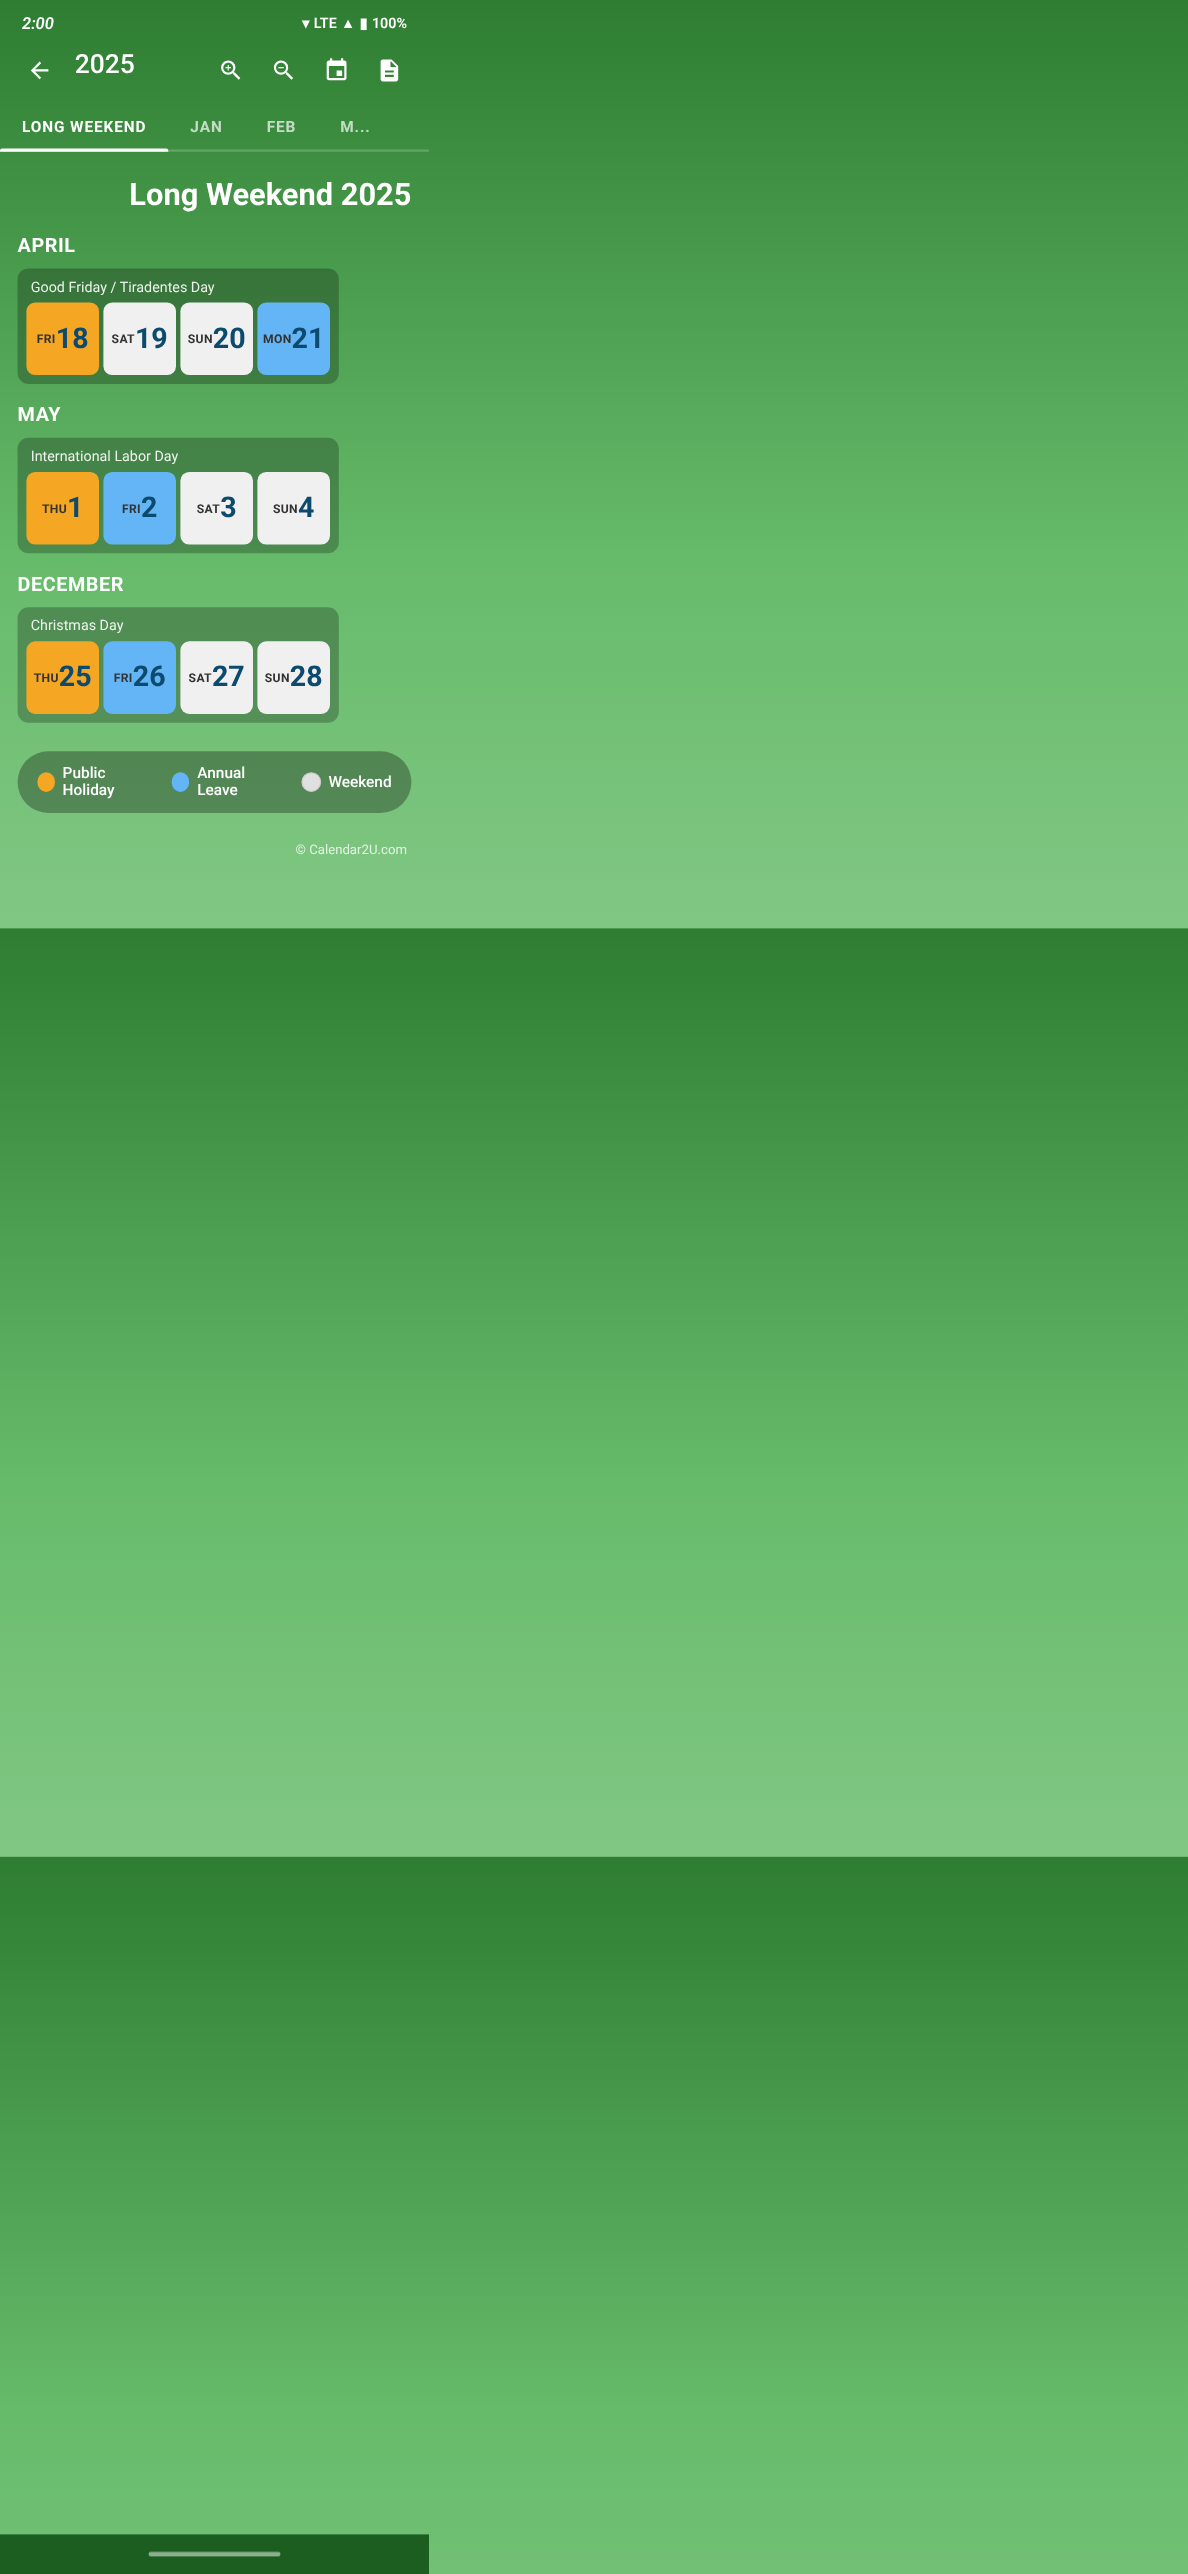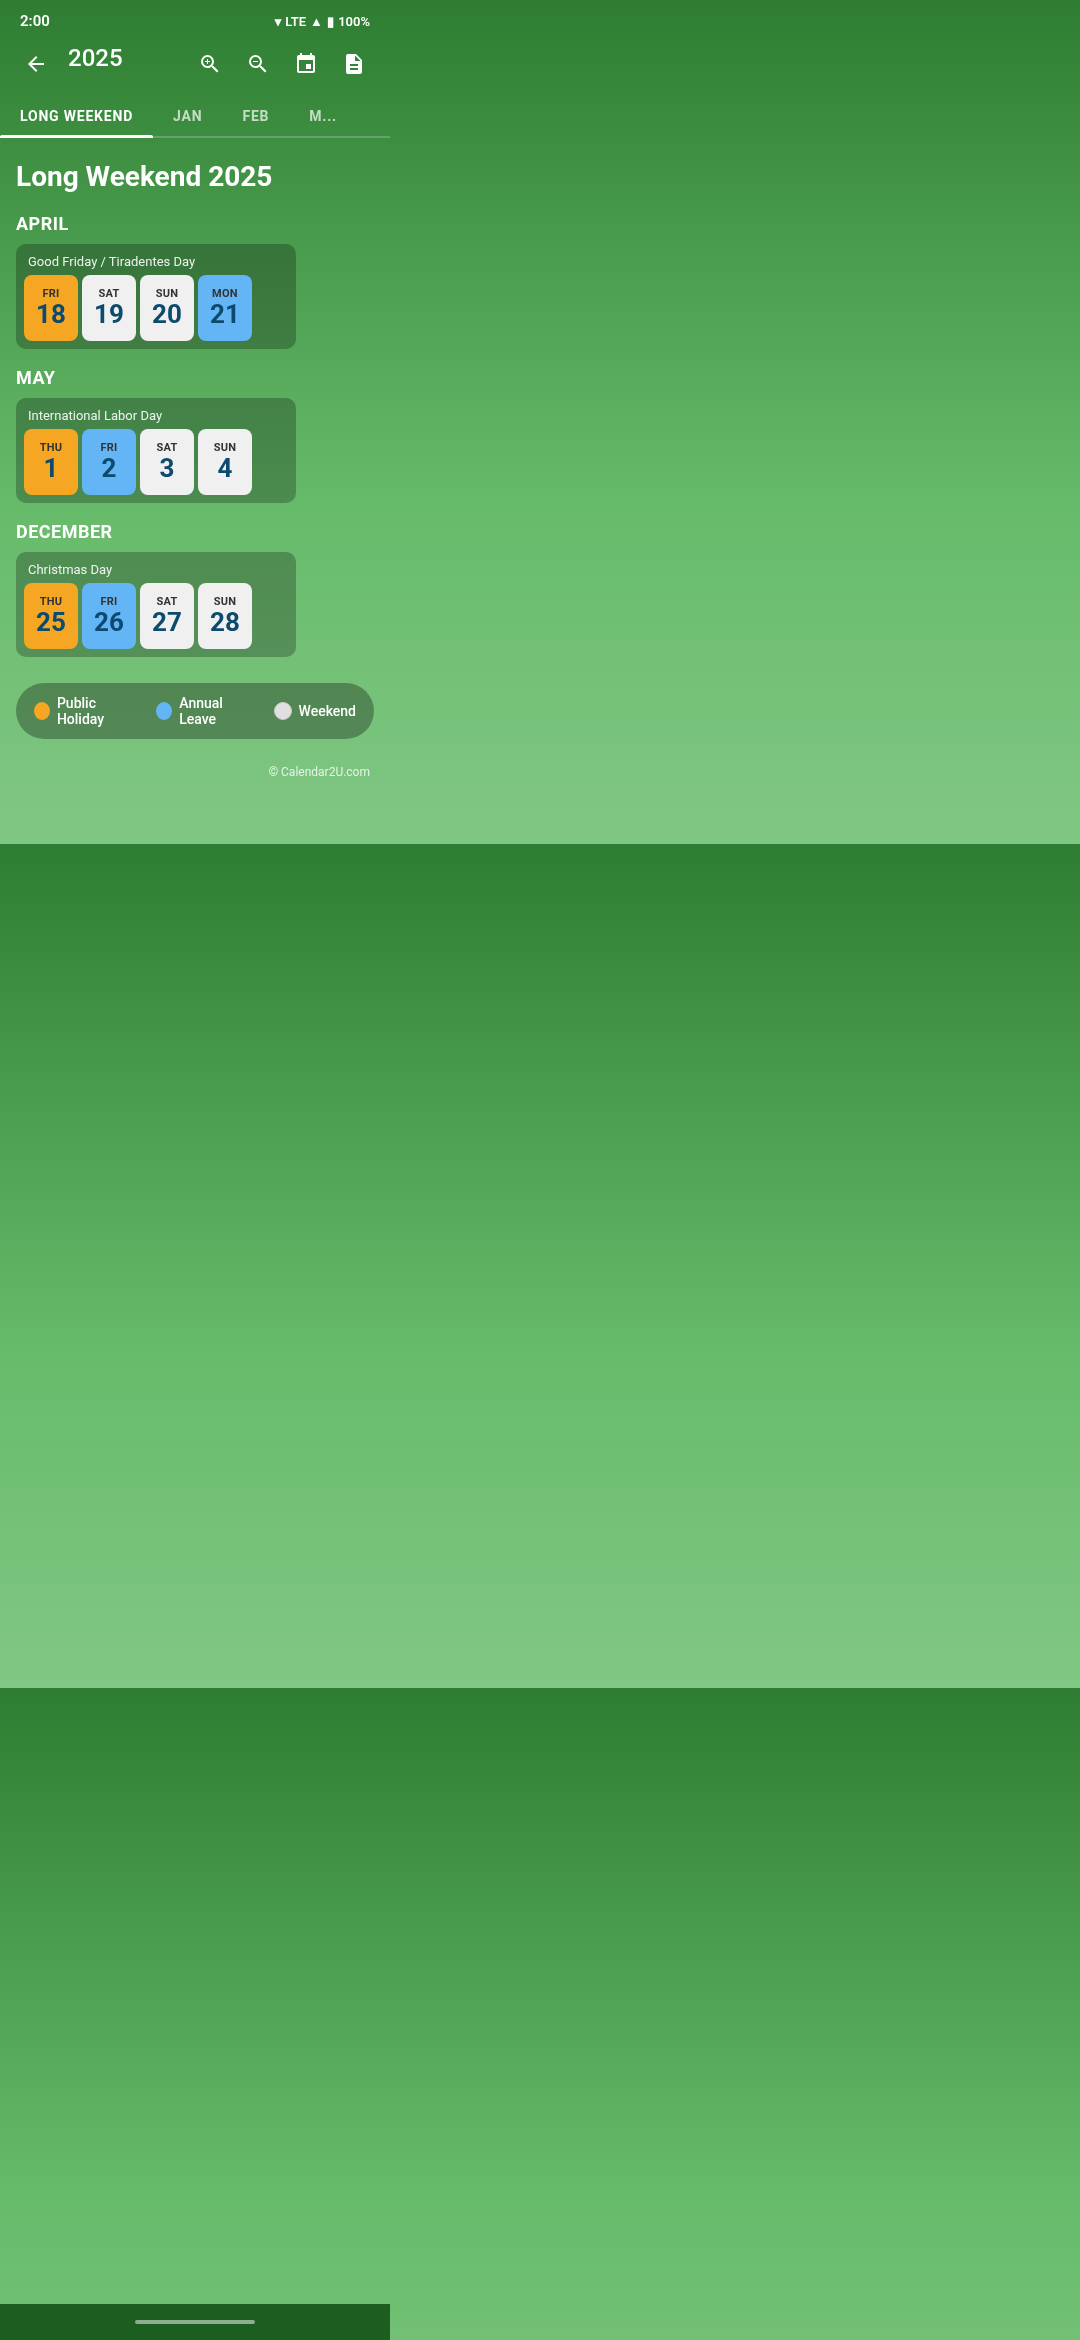--- a/index.html
+++ b/index.html
@@ -16,21 +16,21 @@
 
     
     .status-bar {
       display: flex;
       justify-content: space-between;
       align-items: center;
       padding: 12px 20px 6px;
       font-size: 13px;
       font-weight: 500;
     }
-    .status-left { font-size: 15px; font-weight: 600; }
+    .status-left { font-size: 15px; font-weight: 600; font-style: italic; }
     .status-right { display: flex; align-items: center; gap: 4px; font-size: 13px; font-weight: 600; }
 
     
     .top-bar {
       display: flex;
       align-items: flex-start;
       padding: 8px 16px 12px;
       gap: 8px;
     }
     .top-bar-title {
@@ -77,21 +77,21 @@
     }
 
     
     .content {
       padding: 16px 16px 20px;
     }
 
     .page-title {
       font-size: 28px;
       font-weight: 700;
-      text-align: left;
+      text-align: right;
       margin-bottom: 20px;
       margin-top: 6px;
     }
 
     
     .section-label {
       font-size: 18px;
       font-weight: 700;
       margin-bottom: 10px;
       letter-spacing: 0.5px;
@@ -113,25 +113,25 @@
       color: rgba(255,255,255,0.9);
       padding: 2px 6px 6px 4px;
     }
 
     .day-row {
       display: flex;
       gap: 4px;
     }
 
     .day-cell {
-      width: 54px;
+      width: 66px;
       height: 66px;
       border-radius: 8px;
       display: flex;
-      flex-direction: column;
+      flex-direction: row;
       align-items: center;
       justify-content: center;
       font-weight: 700;
     }
     .day-cell .day-name {
       font-size: 11px;
       font-weight: 700;
       letter-spacing: 0.3px;
       color: #333;
     }

